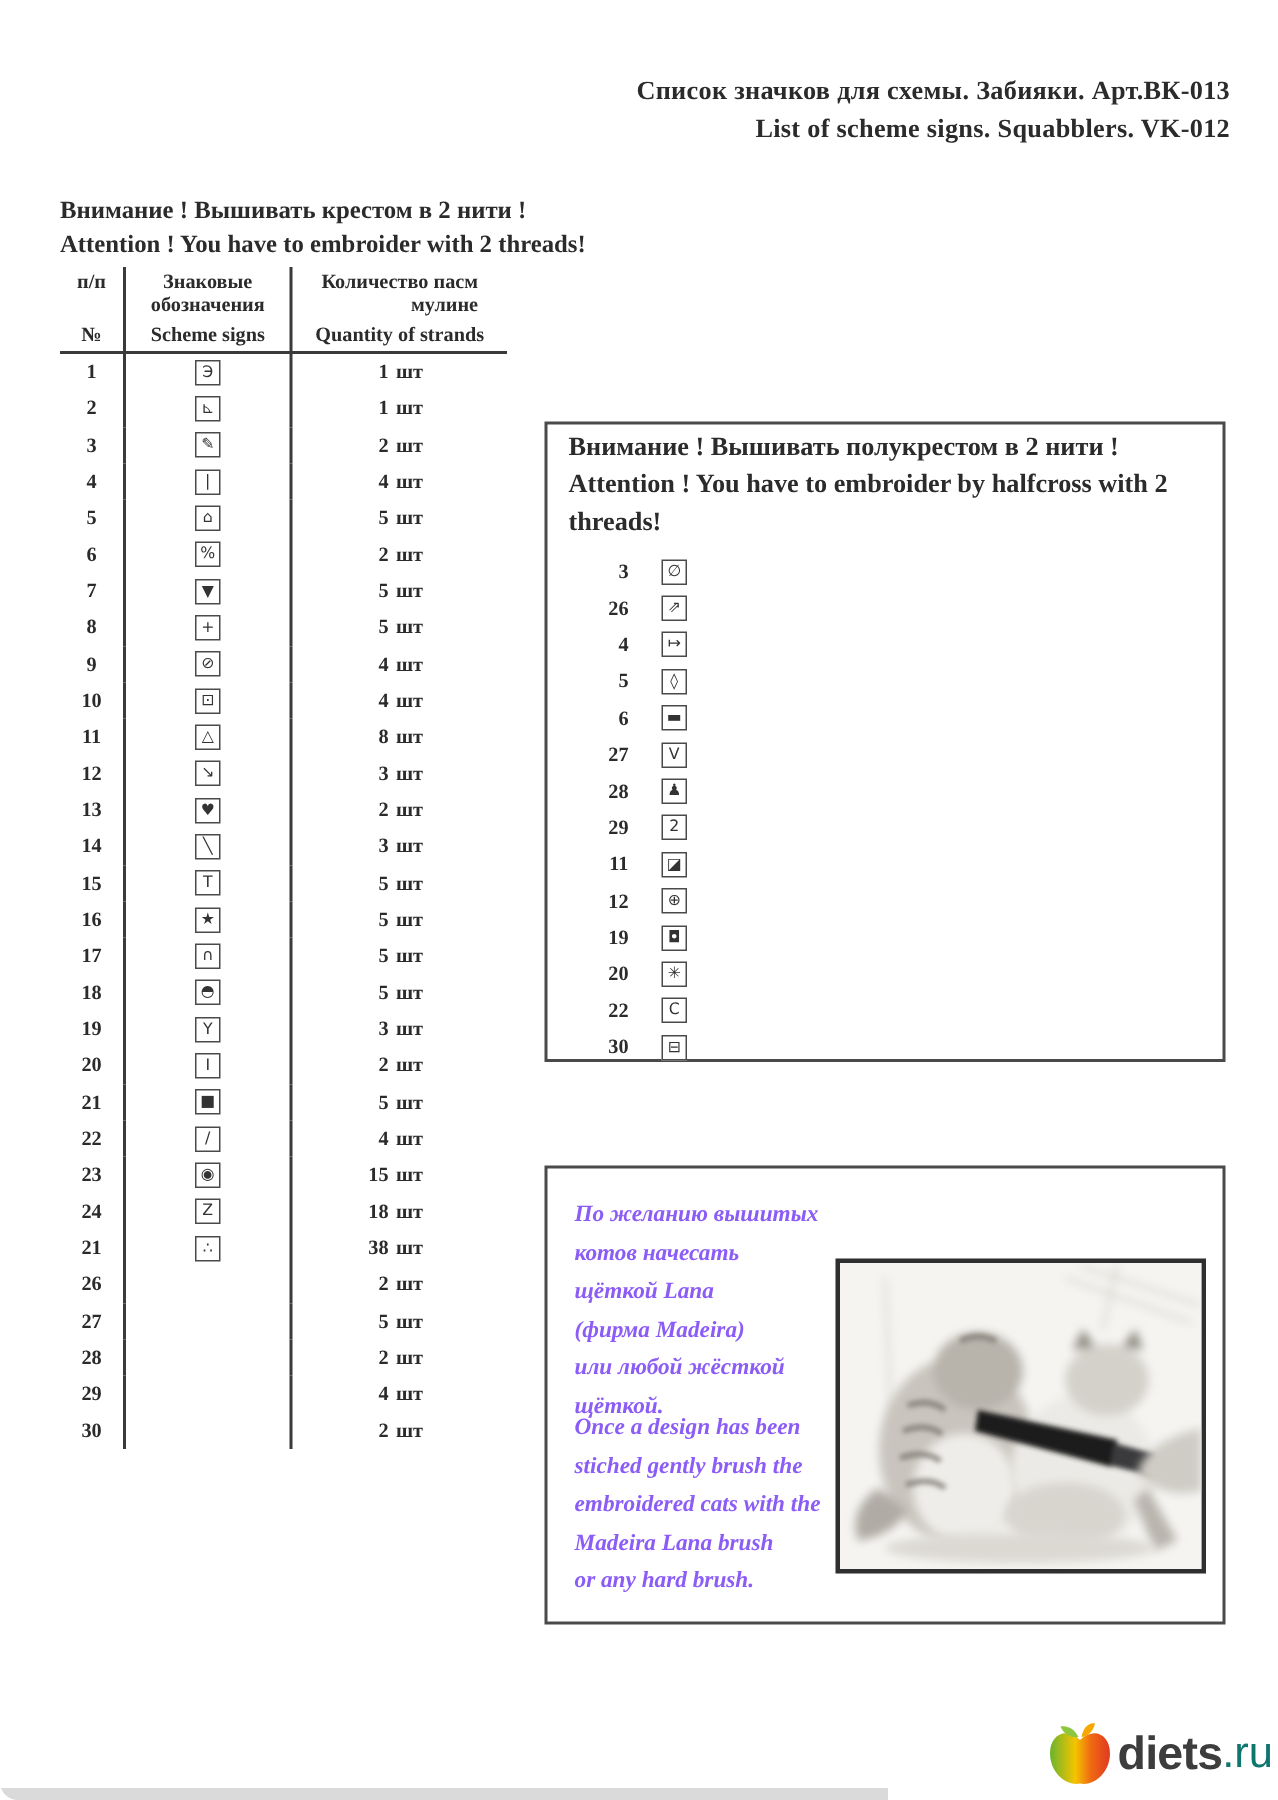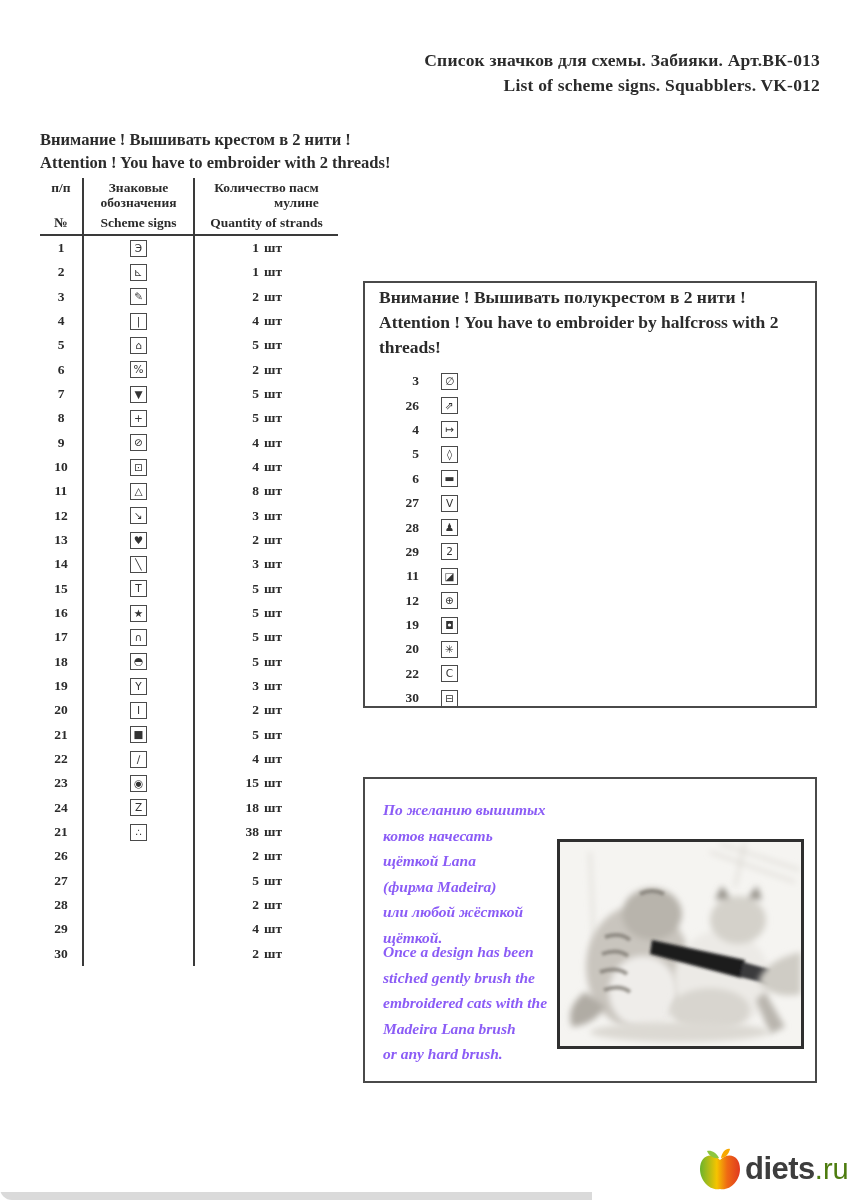--- a/index.html
+++ b/index.html
@@ -54,21 +54,21 @@
          border:3px solid #2f2f2f;box-sizing:border-box;background:#f4f3f0;}
   .photo svg{display:block;width:100%;height:100%;}
 
   
   .bottom-bar{position:absolute;left:0;top:1192px;width:592px;height:8px;background:#dadada;}
   .logo{position:absolute;left:699px;top:1147px;display:flex;align-items:center;
         font-family:"Liberation Sans", sans-serif;cursor:pointer;}
   .logo-apple{width:42px;height:44px;margin-right:4px;}
   .logo-text{font-weight:bold;font-size:31px;color:#3d3d3d;letter-spacing:-.5px;
              text-shadow:0 0 3px #fff,0 0 5px #fff,0 0 7px #fff;}
-  .logo-suffix{font-weight:normal;font-size:29px;color:#4d7c0f;
+  .logo-suffix{font-weight:normal;font-size:29px;color:#0f766e;
              text-shadow:0 0 3px #fff,0 0 5px #fff,0 0 7px #fff;}
 </style>
 </head>
 <body>
 
 <div class="page">
 
   <div class="doc-title">
     <div>Список значков для схемы. Забияки. Арт.ВК-013</div>
     <div>List of scheme signs. Squabblers. VK-012</div>

